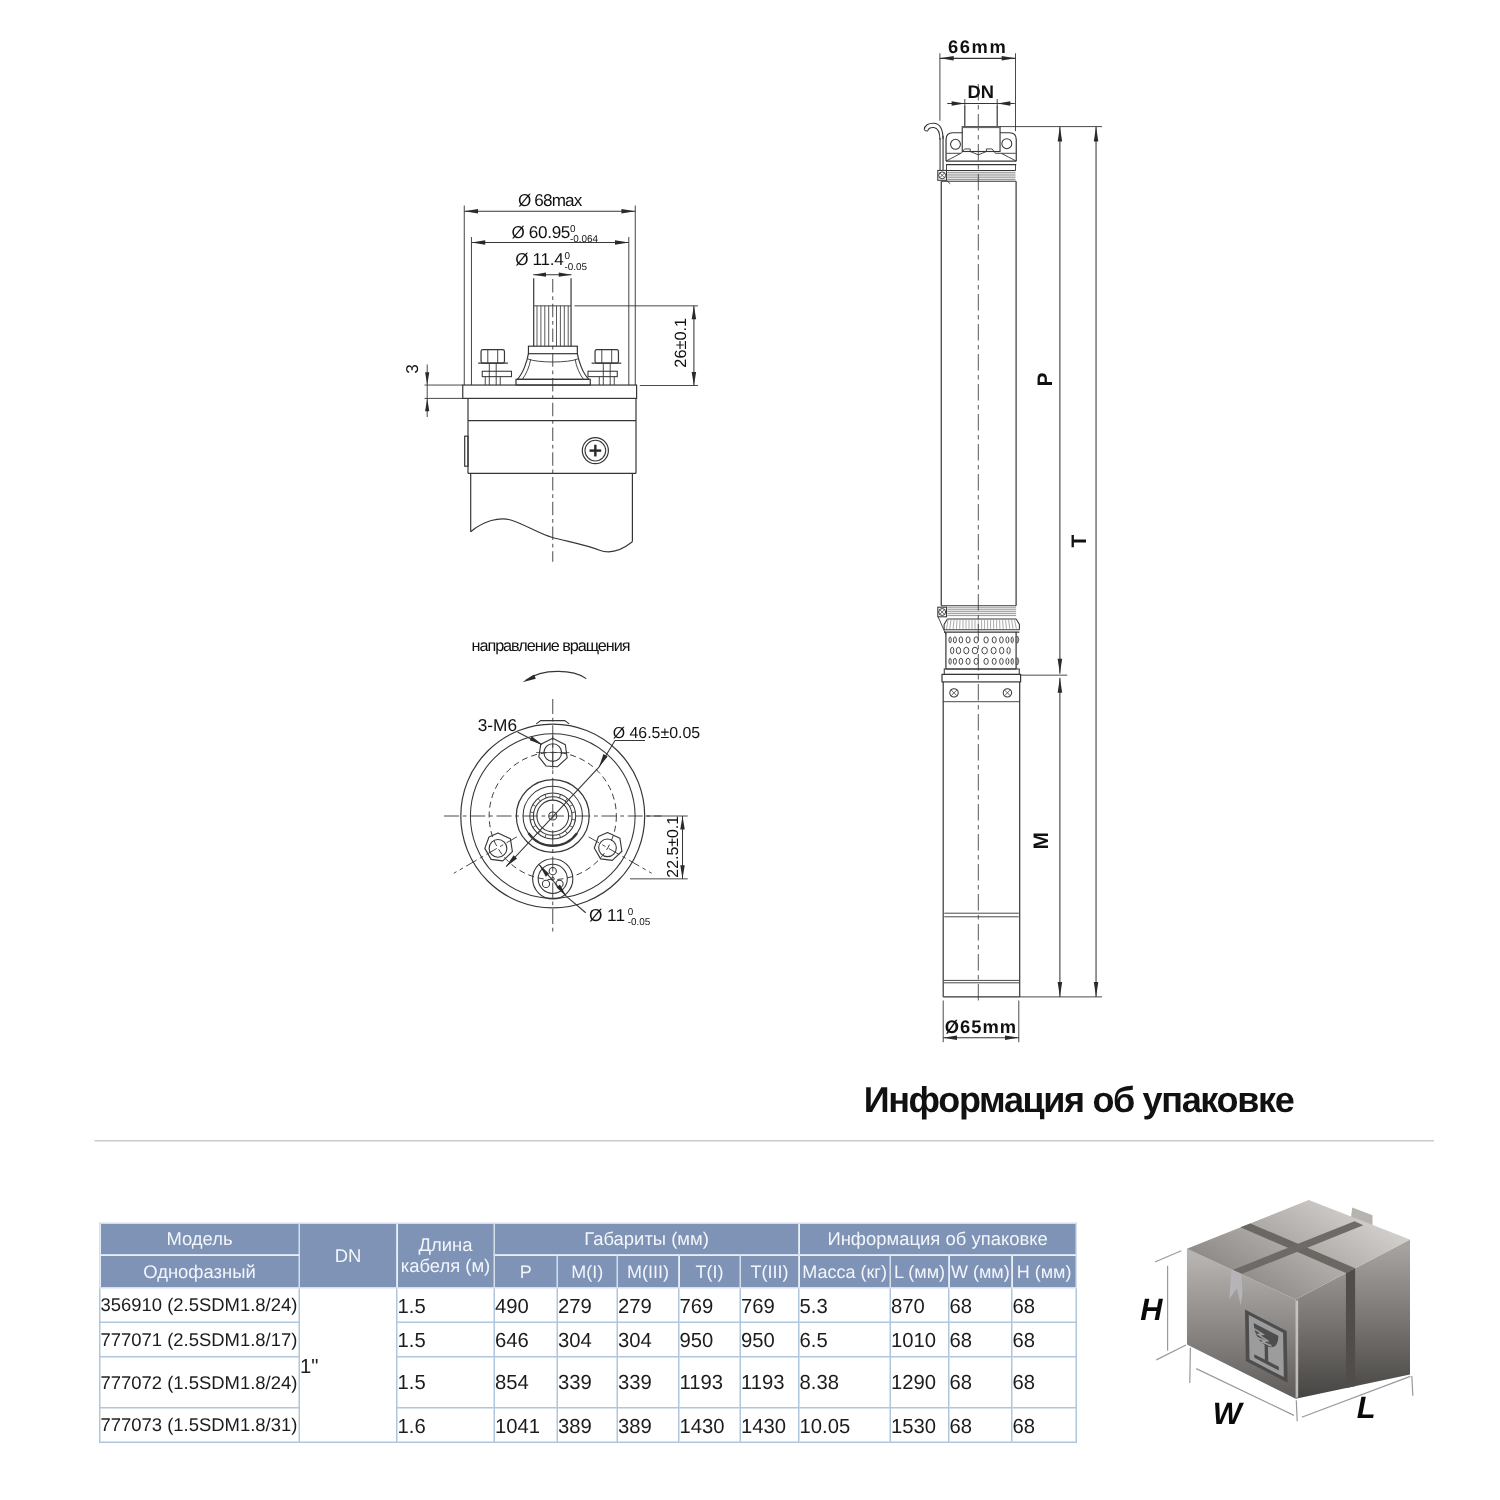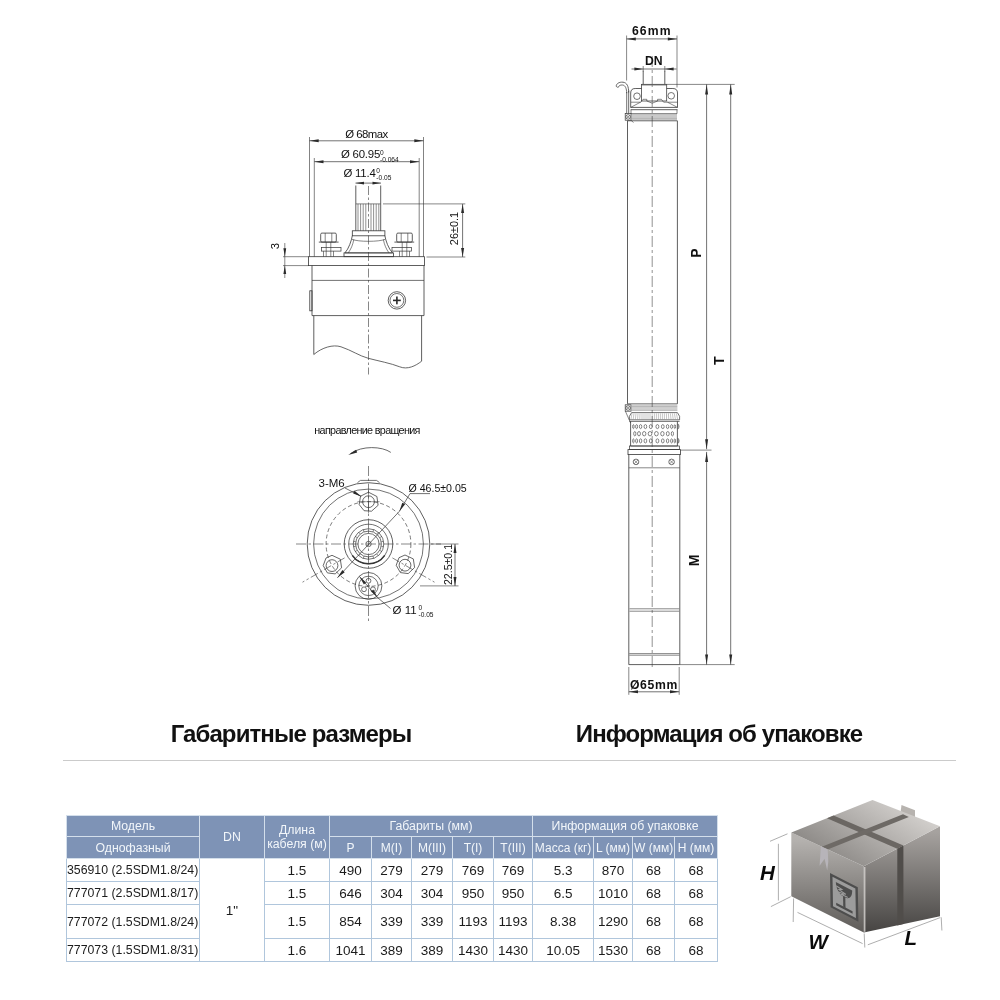--- a/index.html
+++ b/index.html
@@ -3,28 +3,27 @@
 <meta charset="utf-8">
 <style>
   html,body{margin:0;padding:0;background:#fff;}
   #page{position:relative;width:1000px;height:1000px;background:#fff;overflow:hidden;
         font-family:"Liberation Sans", sans-serif;}
   .abs{position:absolute;}
   .title{position:absolute;transform:translateX(-50%);font-size:24px;font-weight:700;color:#111;white-space:nowrap;letter-spacing:-0.9px;}
   table.spec{border-collapse:collapse;table-layout:fixed;font-family:"Liberation Sans",sans-serif;}
   table.spec td{padding:0;overflow:hidden;}
   td.h{background:#7e93b6;color:#f2f6fa;border:1px solid #d4dfeb;font-size:12.3px;text-align:center;vertical-align:middle;font-weight:400;}
-  td.d{border:1px solid #b0c6dc;font-size:13.5px;color:#1c1c1c;text-align:center;vertical-align:middle;background:#fff;}
+  td.d{border:1px solid #b0c6dc;font-size:13.5px;color:#1c1c1c;vertical-align:middle;background:#fff;}
   td.dm{border:1px solid #b0c6dc;font-size:12.3px;color:#1c1c1c;text-align:left;vertical-align:middle;padding-left:5px;background:#fff;white-space:nowrap;}
 </style>
 </head>
 <body>
 <div id="page">
 
-  <div class="title" style="left:291px;top:720px;">Габаритные размеры</div>
   <div class="title" style="left:719px;top:720px;">Информация об упаковке</div>
   <div class="abs" style="left:63px;top:760px;width:893px;height:1px;background:#cbcbcb;"></div>
 
   <div class="abs" style="left:66px;top:815px;">
   <table class="spec" style="width:646px;">
     <colgroup>
       <col style="width:133px">
           <col style="width:65px">
           <col style="width:65px">
       <col style="width:42px">

